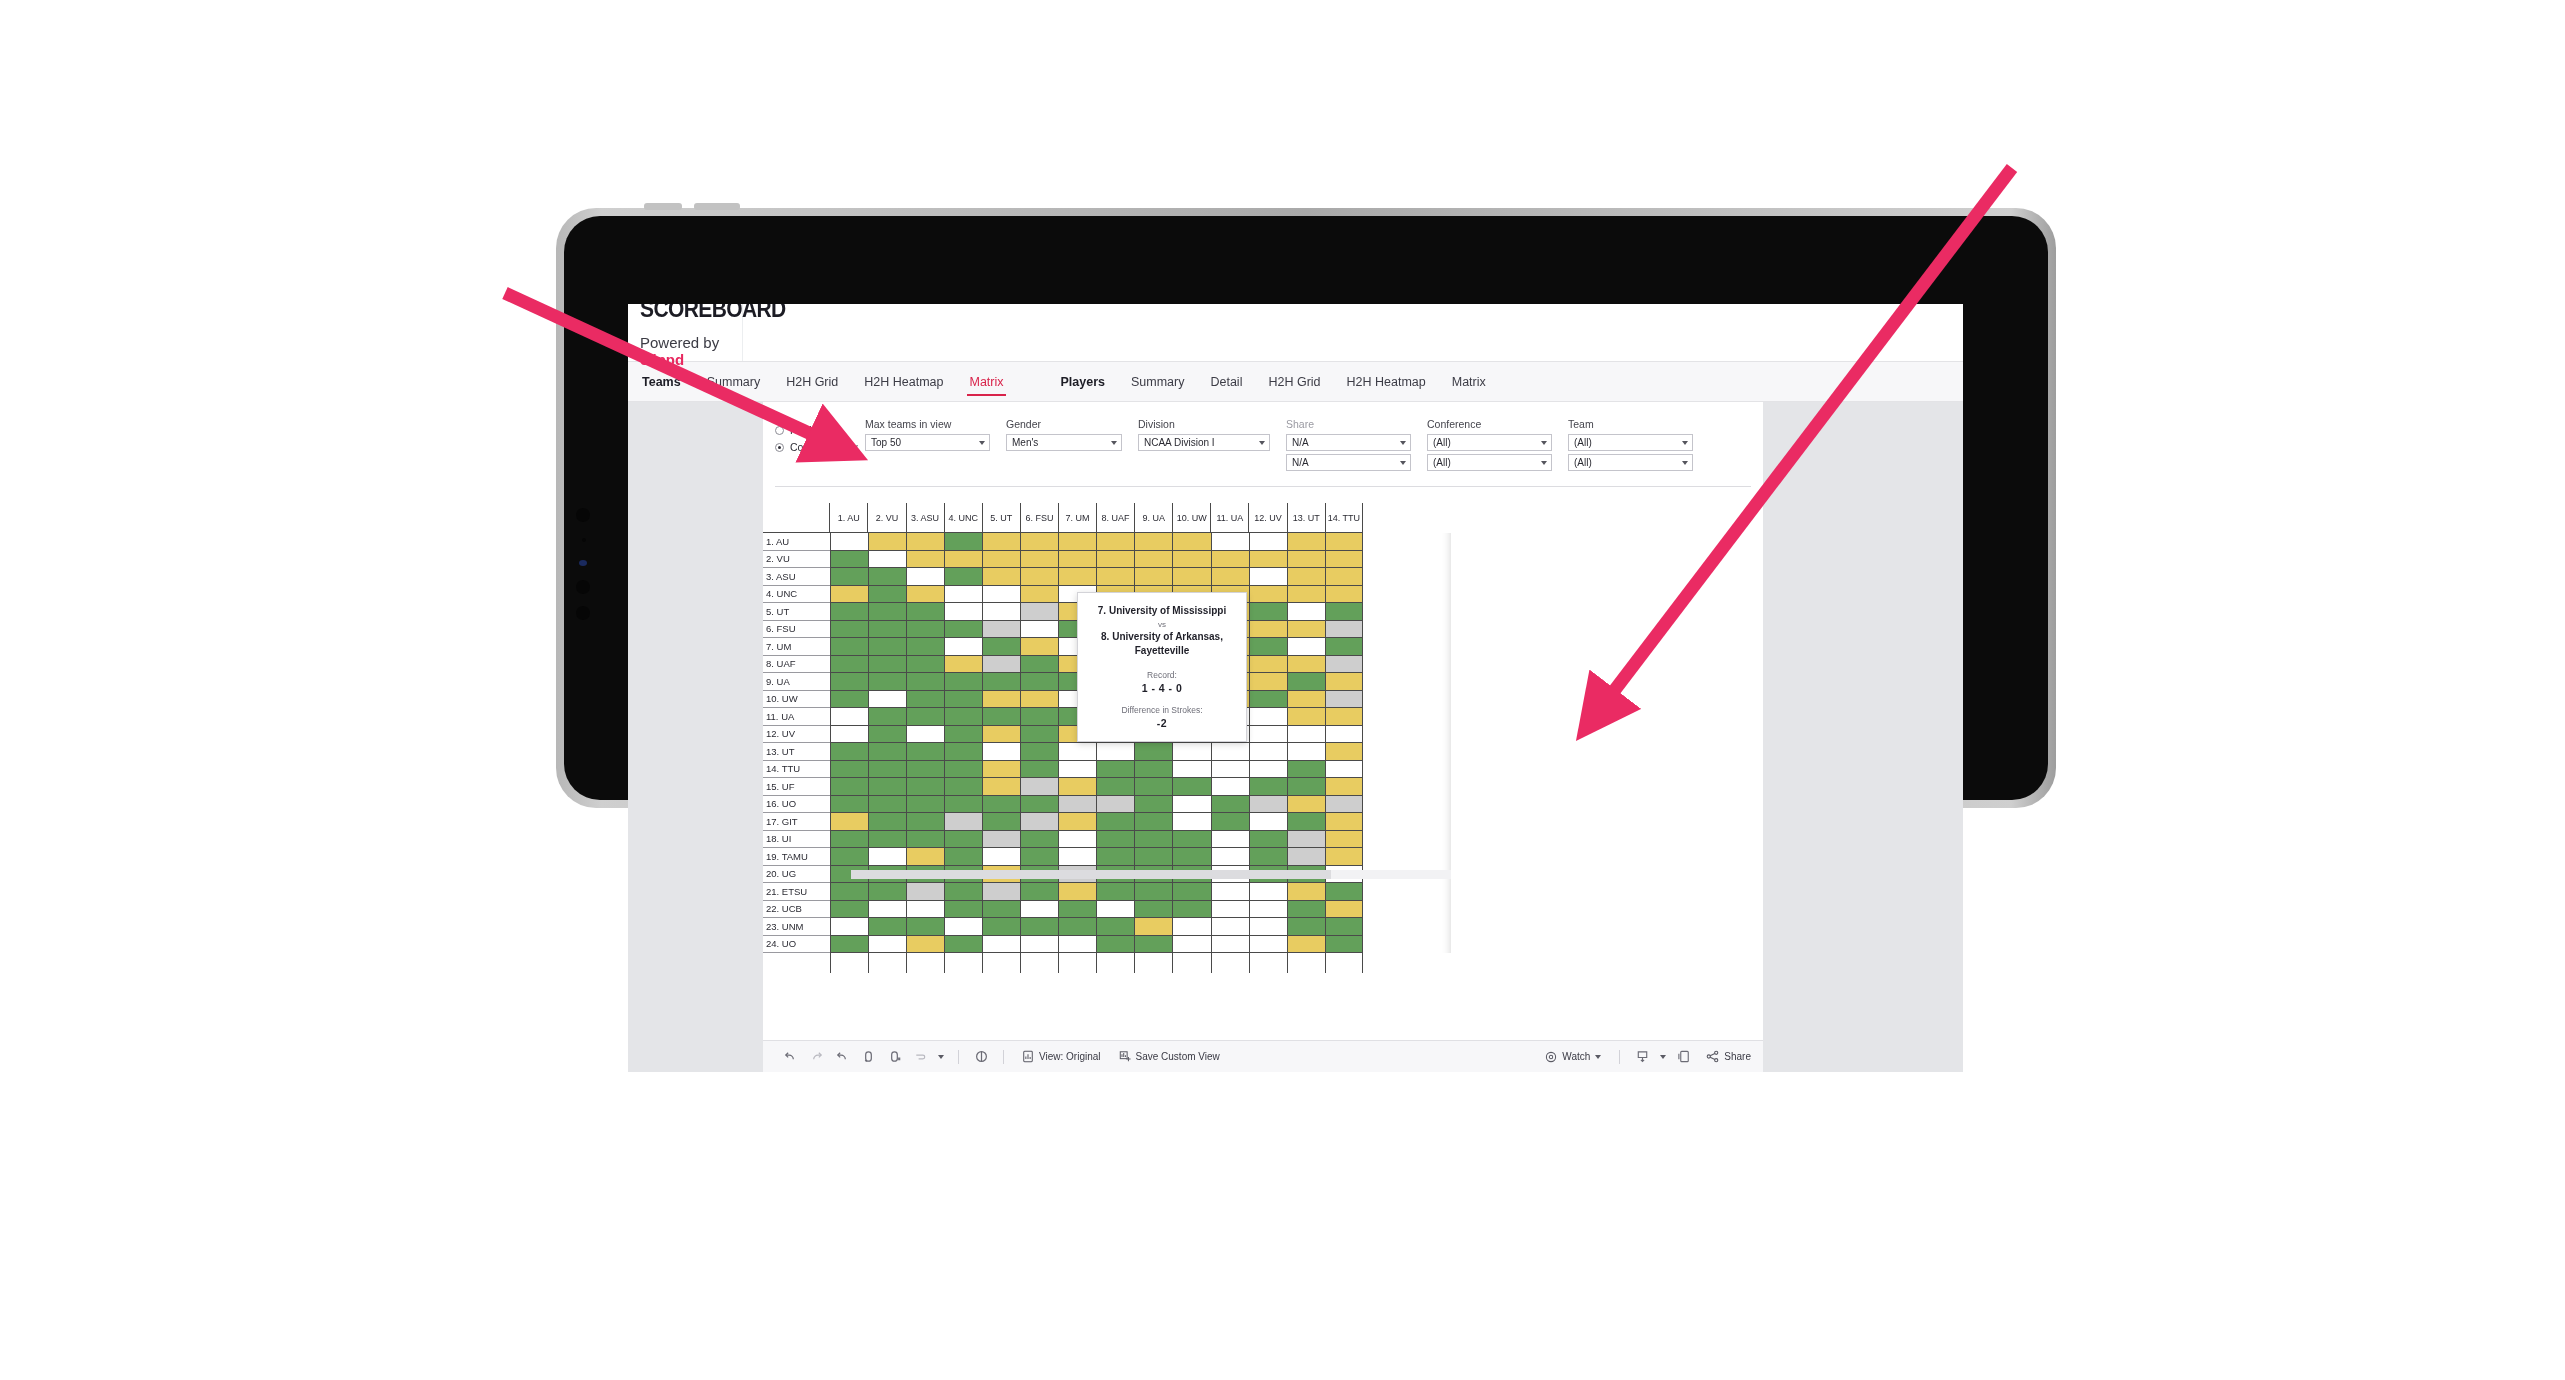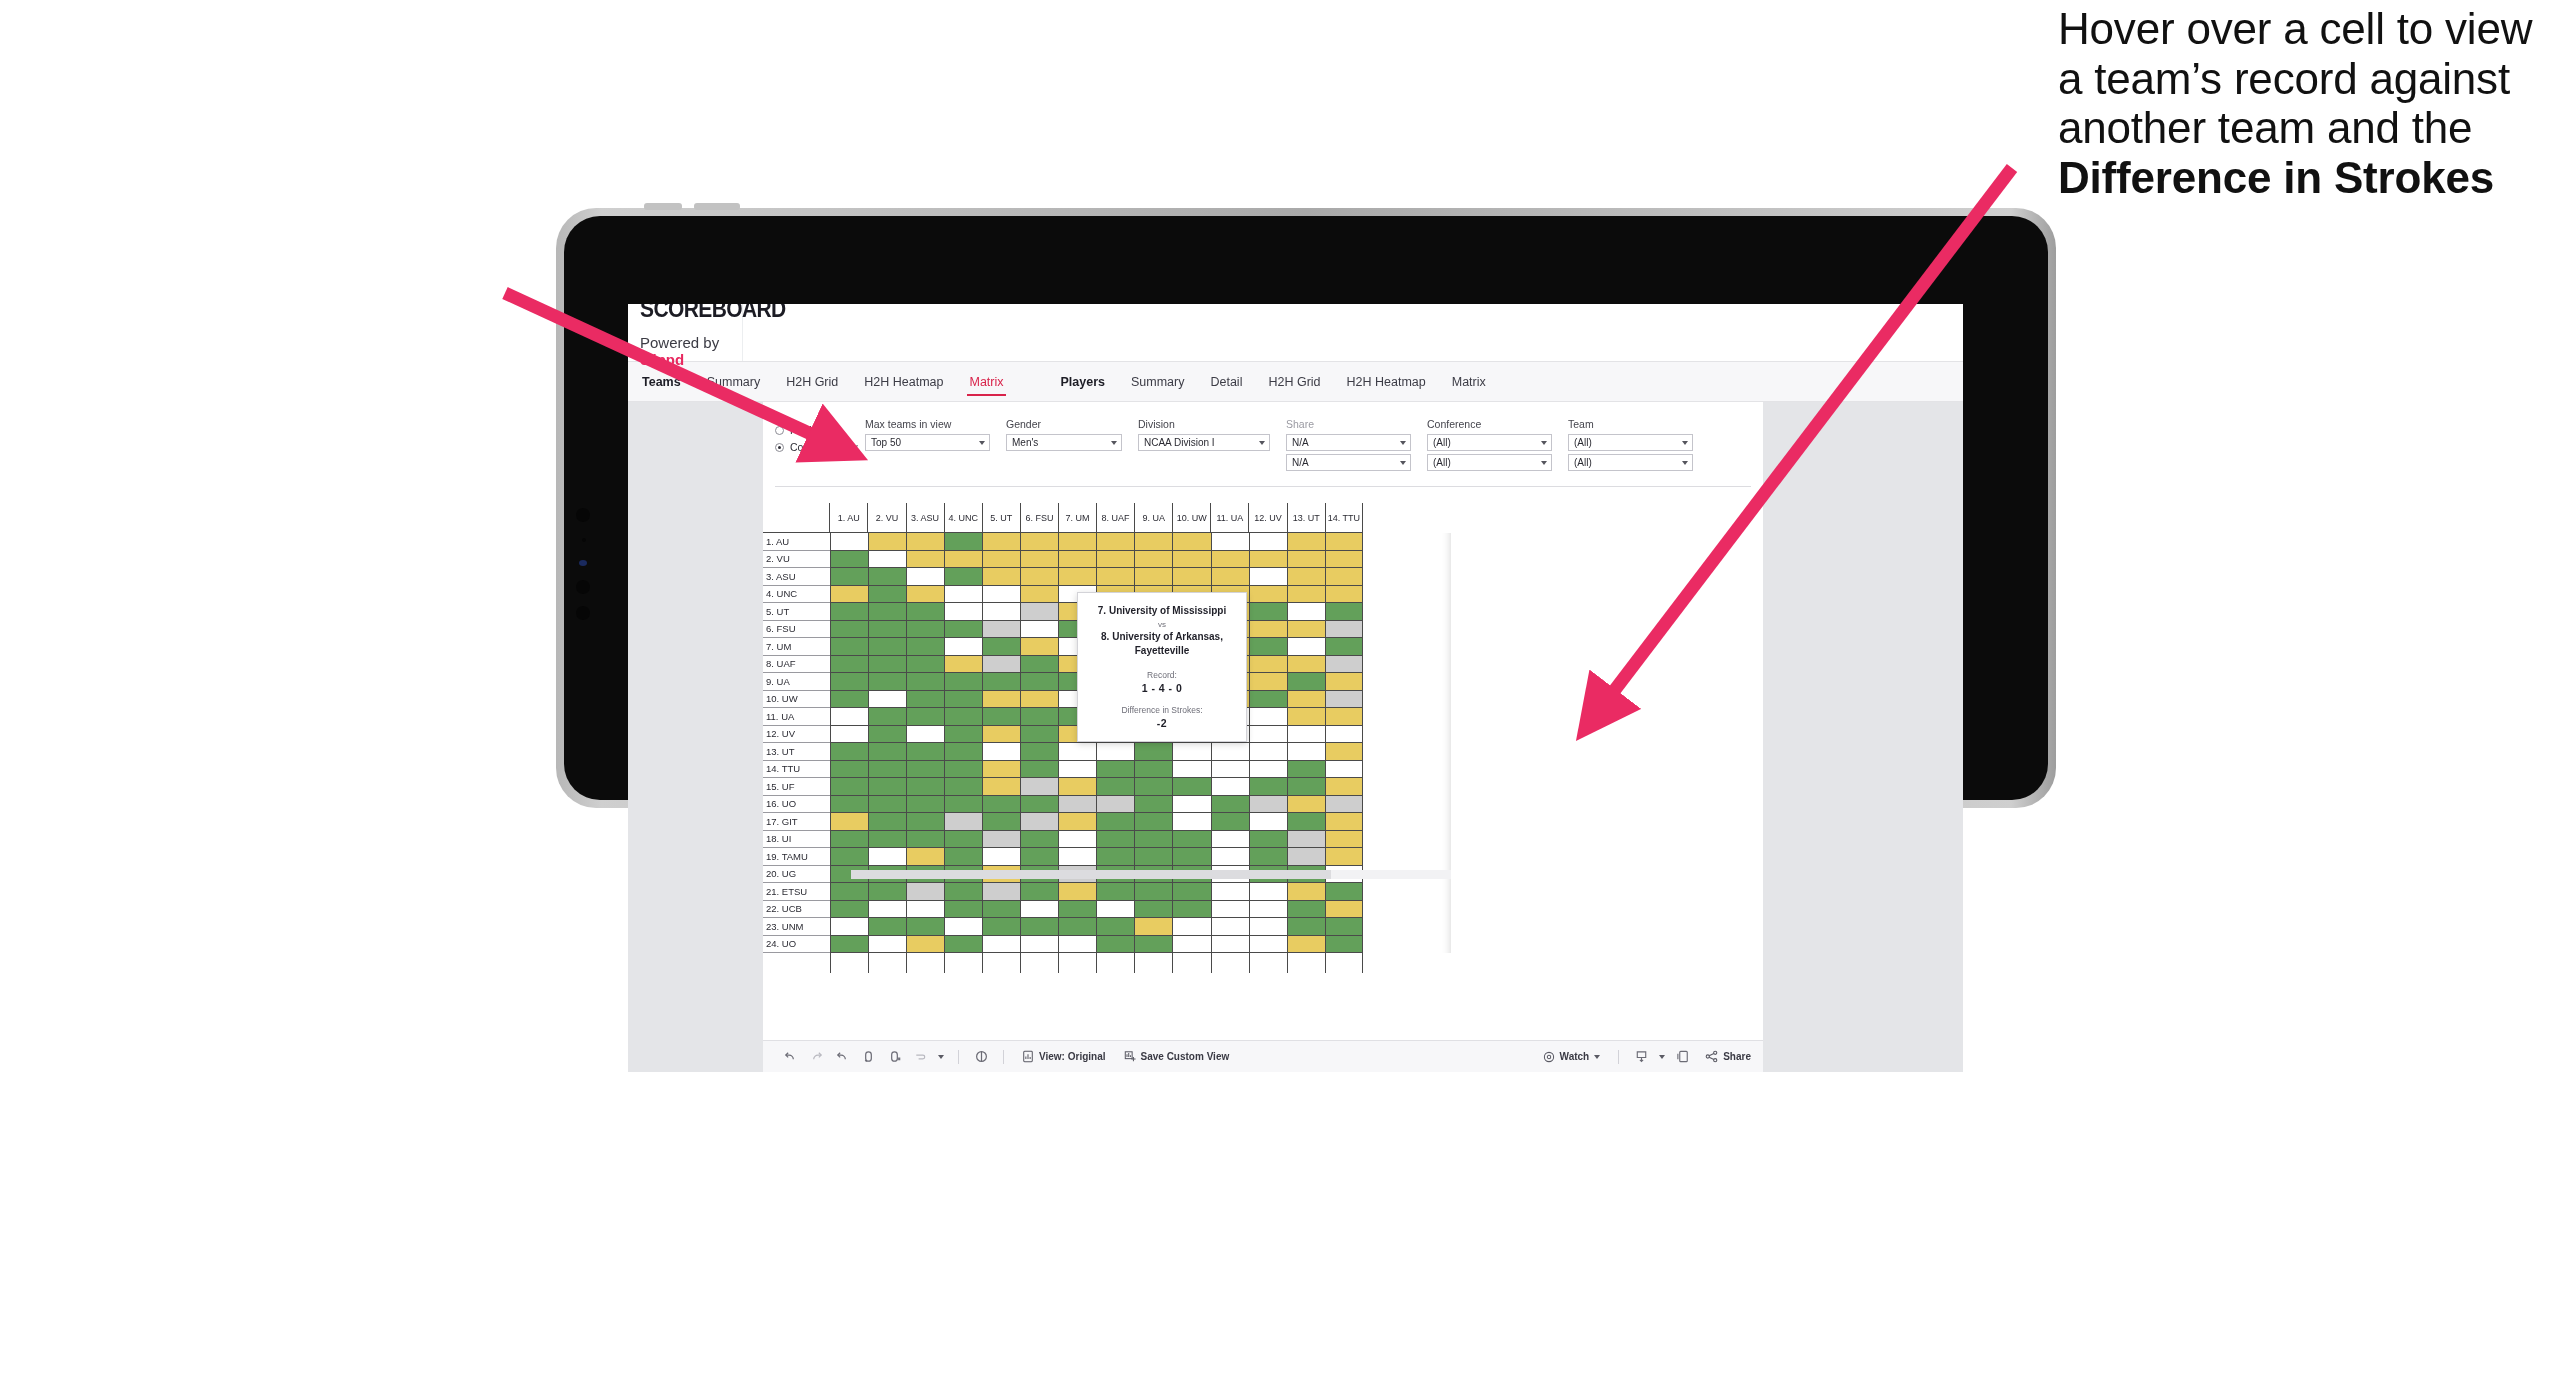--- a/index.html
+++ b/index.html
@@ -93,32 +93,29 @@
   .tt-team { font-size:10px; color:#1f1f28; font-weight:bold; line-height:1.45; }
   .tt-vs { font-size:8px; color:#71717a; margin:1px 0; }
   .tt-lbl { font-size:8.5px; color:#6e6e78; margin-top:11px; }
   .tt-val { font-size:10.5px; color:#1f1f28; font-weight:bold; margin-top:2px; letter-spacing:0.5px; }
 
   
   .toolbar { position:absolute; left:0; bottom:0; width:1000px; height:32px; background:#f7f7f9; border-top:1px solid #e0e0e4; display:flex; align-items:center; padding-left:14px; gap:0; }
   .tbtn { width:26px; height:26px; display:flex; align-items:center; justify-content:center; color:#6b6b75; }
   .tbtn svg { display:block; }
   .tsep { width:1px; height:14px; background:#d2d2d8; margin:0 9px; }
-  .tlabel { display:flex; align-items:center; gap:5px; font-size:10px; color:#3a3a44; padding:0 9px; font-weight:bold; }
+  .tlabel { display:flex; align-items:center; gap:5px; font-size:10px; color:#3a3a44; padding:0 9px; font-weight:normal; }
   .caret { border-left:3px solid transparent; border-right:3px solid transparent; border-top:4px solid #5a5a64; }
 </style>
 </head>
 <body>
 
 <div id="stage">
 
 
-  <div class="anno" id="anno-right">
-    <span>Hover over a cell to view a team’s record against another team and the </span><b>Difference in Strokes</b>
-  </div>
 
   <div id="tablet">
     <div class="tab-outer"></div>
     <div class="vol-btn" style="left:88px; width:38px;"></div>
     <div class="vol-btn" style="left:138px; width:46px;"></div>
     <div class="tab-glass"></div>
     <div class="dot" style="left:20px; top:300px; width:14px; height:14px;"></div>
     <div class="dot" style="left:26px; top:330px; width:4px; height:4px;"></div>
     <div class="dot-blue" style="left:23px; top:352px; width:8px; height:6px;"></div>
     <div class="dot" style="left:20px; top:372px; width:14px; height:14px;"></div>

